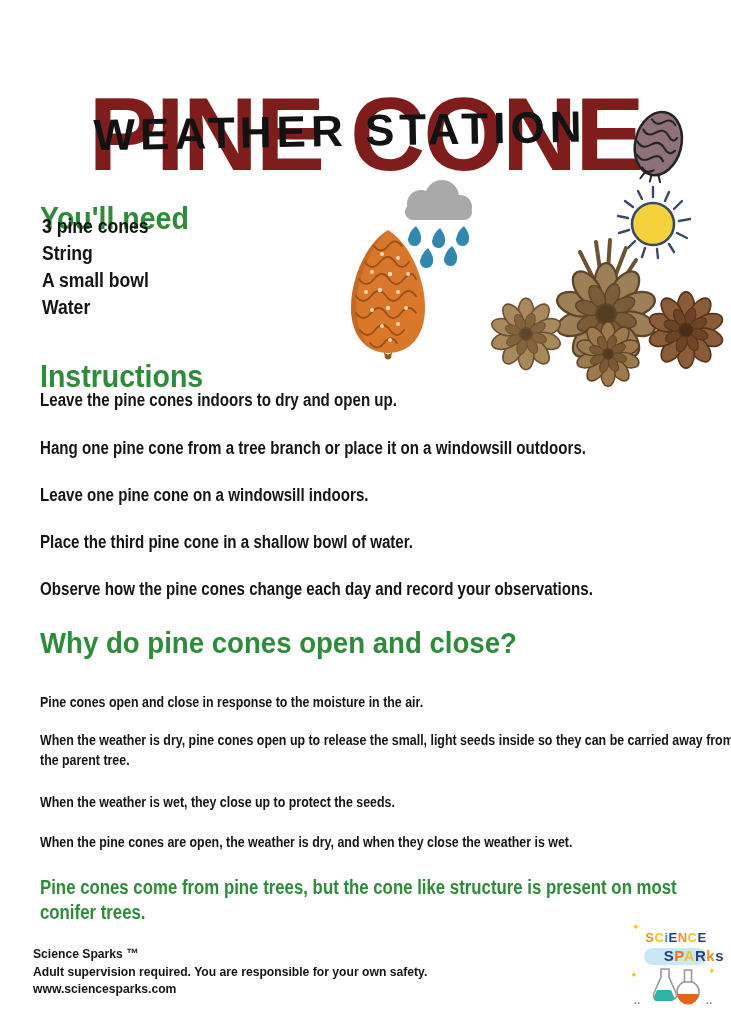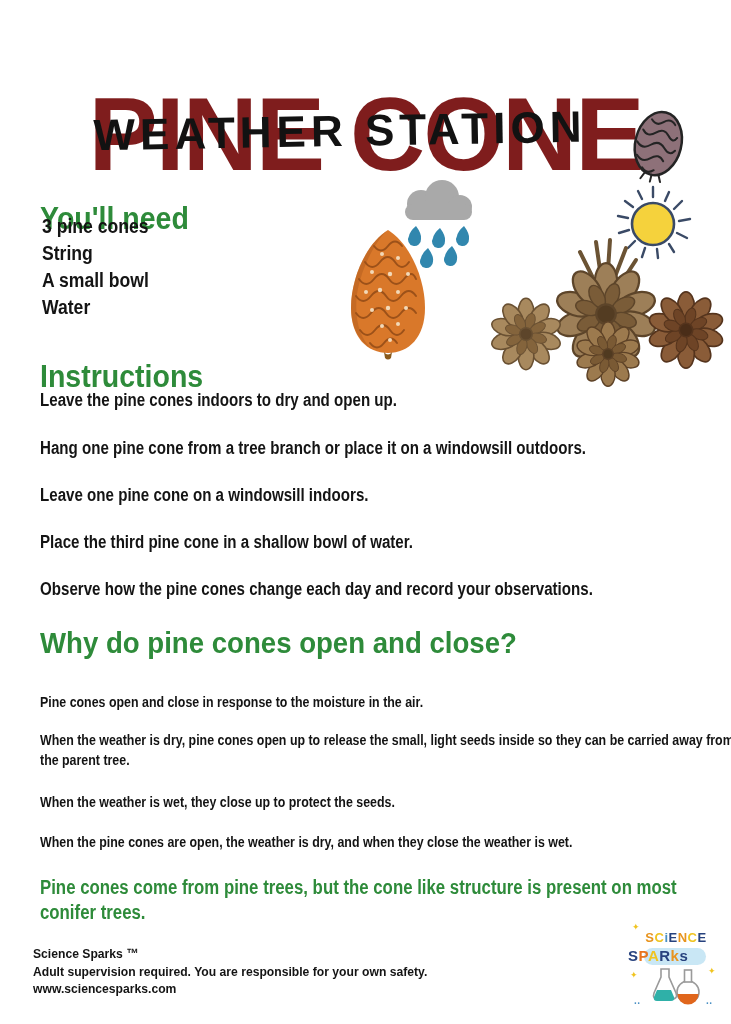--- a/index.html
+++ b/index.html
@@ -28,21 +28,21 @@
              color:#2e8b3a;line-height:25px;transform:scaleX(0.84);}
 
   .footer{top:945px;left:33px;width:640px;font-size:13.5px;font-weight:bold;
           color:#141414;line-height:17.5px;transform:scaleX(0.9);}
 
   .logo{top:922px;left:628px;width:96px;height:100px;}
   .logo-l1{position:absolute;top:8px;left:0;width:96px;text-align:center;
            font-size:13px;font-weight:bold;letter-spacing:0.5px;}
   .logo-blob{position:absolute;top:26px;left:16px;width:62px;height:17px;
              background:#c9e7f5;border-radius:9px;}
-  .logo-l2{position:absolute;top:25px;left:0;width:96px;text-align:left;
+  .logo-l2{position:absolute;top:25px;left:0;width:96px;text-align:right;
            font-size:15px;font-weight:bold;letter-spacing:0.5px;}
   .logo-flasks{position:absolute;top:44px;left:18px;}
   .star{position:absolute;color:#f0c420;font-size:9px;}
   .dot{position:absolute;color:#4a90c4;font-size:10px;font-weight:bold;}
 </style>
 </head>
 <body>
 
 <div class="page">
 

